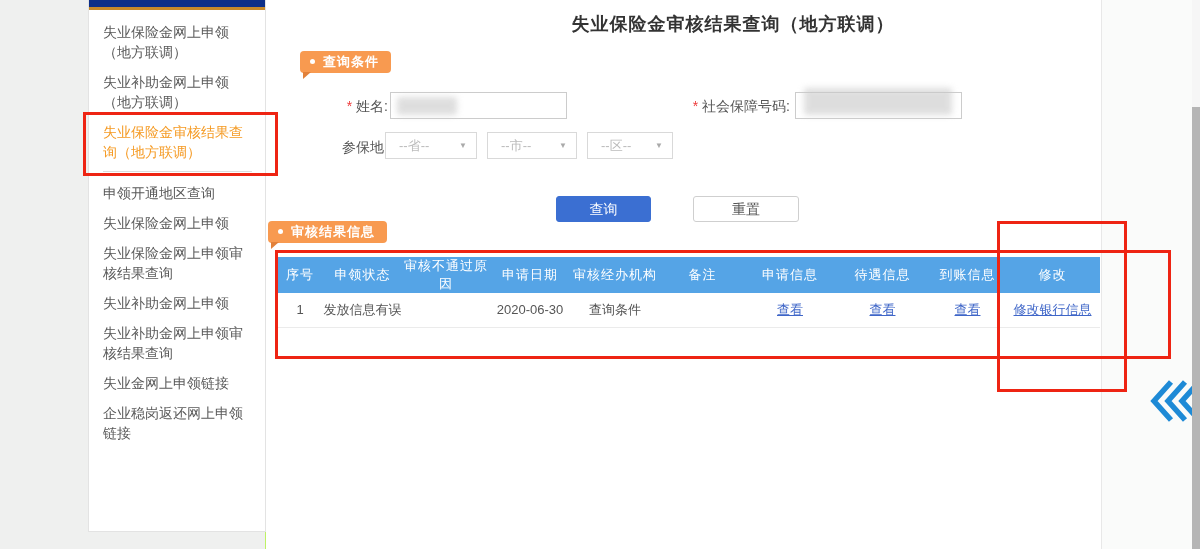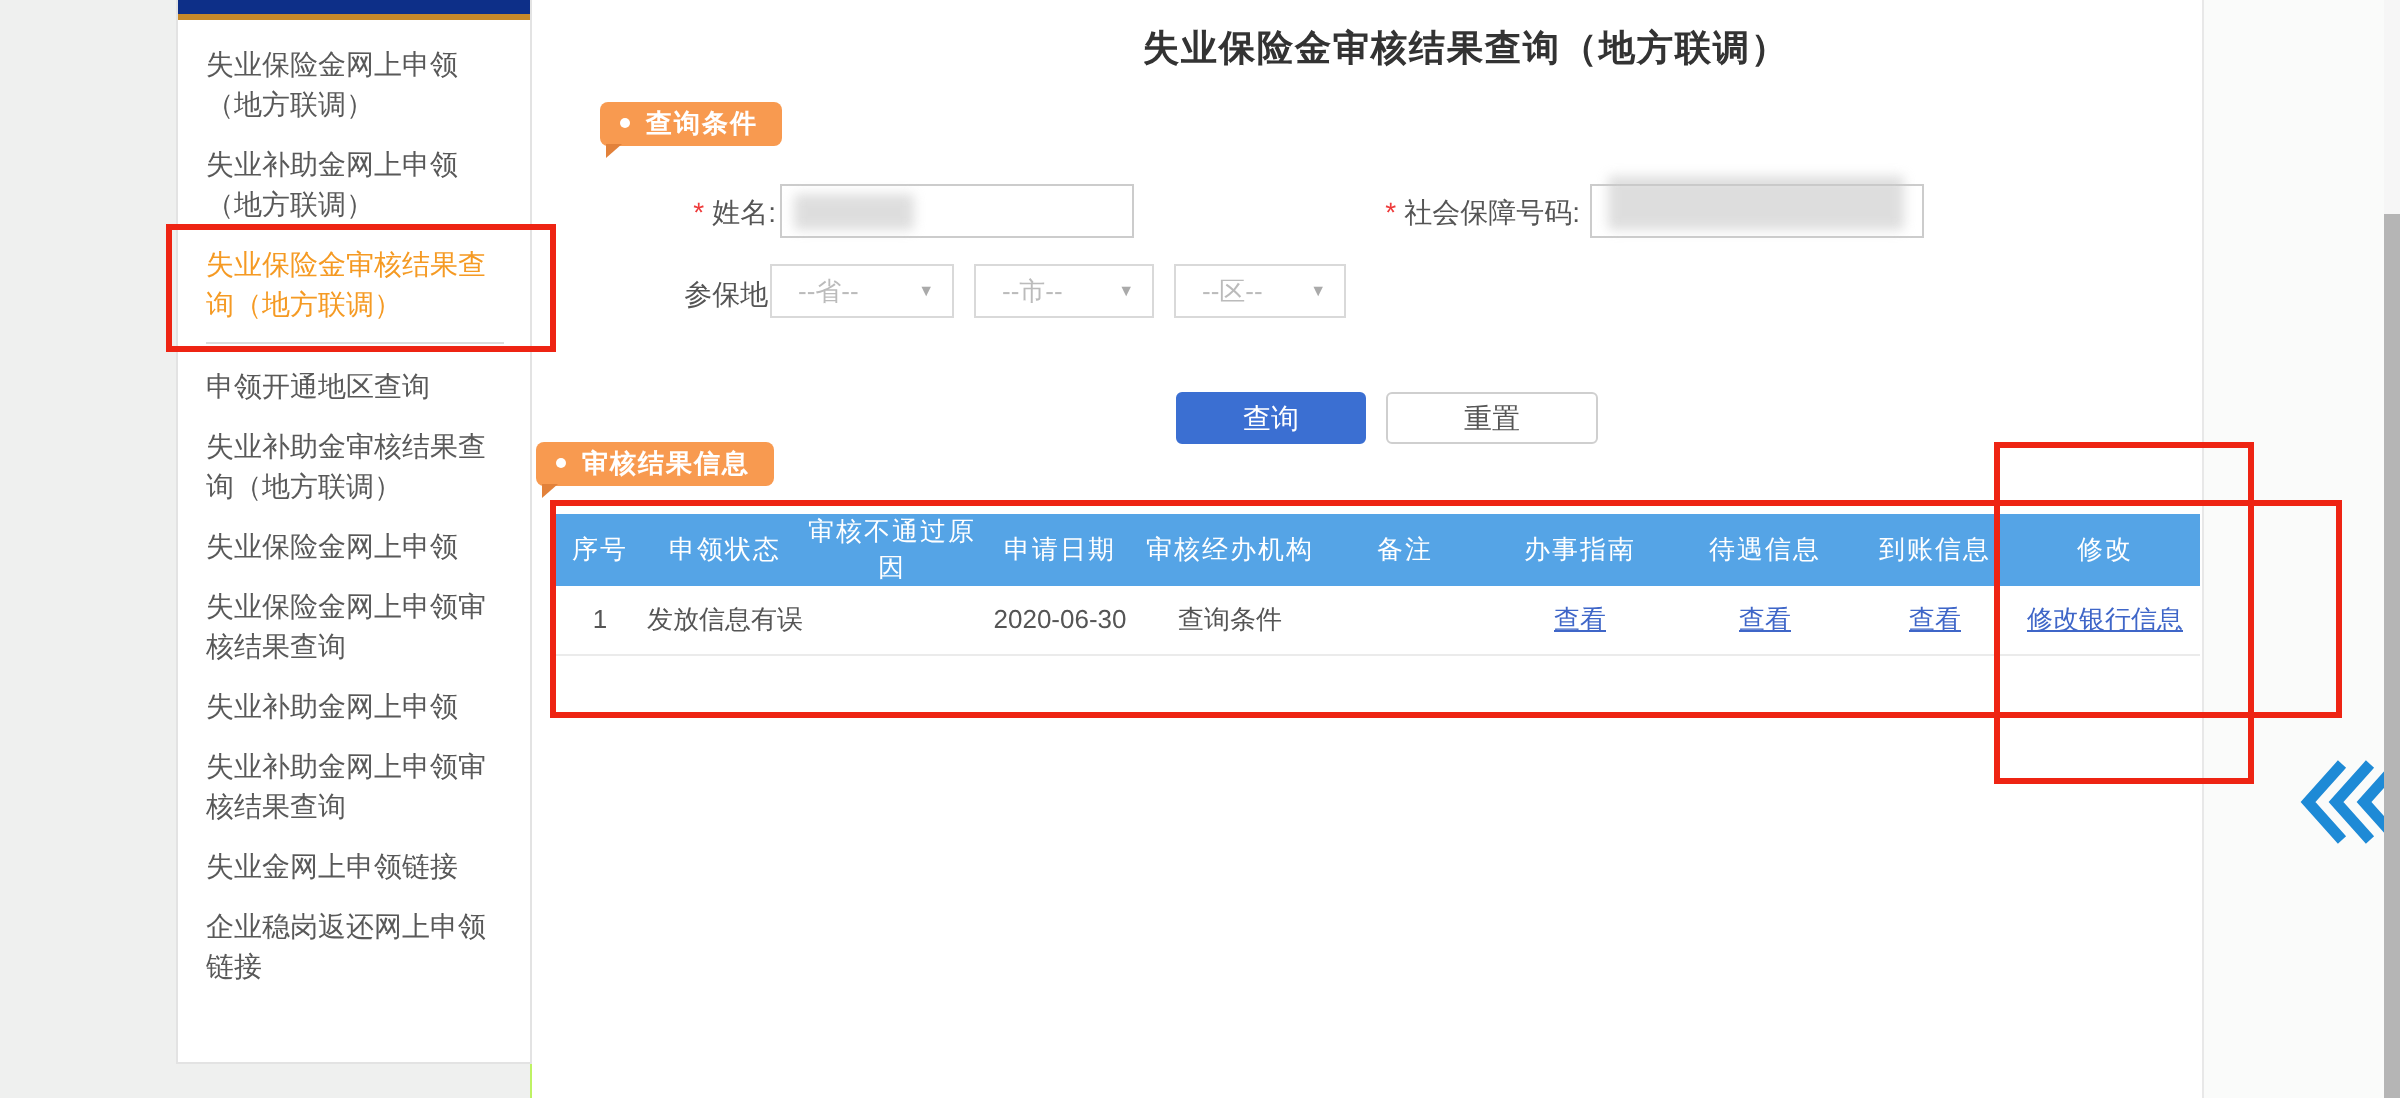--- a/index.html
+++ b/index.html
@@ -38,21 +38,21 @@
   .blur-name { left:6px; top:4px; width:60px; height:18px; }
   .blur-ssn  { left:8px; top:-5px; width:148px; height:27px; }
 
   .select-box { position:absolute; top:132px; height:27px; border:1px solid #d9d9d9; background:#ffffff; font-size:13px; color:#bbbbbb; line-height:25px; padding-left:13px; cursor:pointer; }
   .sel-province { left:385px; width:92px; }
   .sel-city     { left:487px; width:90px; }
   .sel-district { left:587px; width:86px; }
   .sel-arrow { position:absolute; right:9px; top:0; font-size:8px; color:#aaaaaa; line-height:25px; }
 
   .btn { position:absolute; top:196px; height:26px; font-size:14px; text-align:center; line-height:24px; border-radius:3px; cursor:pointer; }
-  .btn-query { left:588px; width:95px; background:#3b6fd2; color:#ffffff; border:1px solid #3b6fd2; }
+  .btn-query { left:556px; width:95px; background:#3b6fd2; color:#ffffff; border:1px solid #3b6fd2; }
   .btn-reset { left:693px; width:106px; background:#ffffff; color:#555555; border:1px solid #cfcfcf; }
 
   
   .result-table { position:absolute; left:277px; top:257px; width:823px; border-collapse:collapse; table-layout:fixed; }
   .result-table th { background:#55a4e6; color:#ffffff; font-size:13px; font-weight:normal; height:26px; text-align:center; letter-spacing:1px; }
   .result-table td { font-size:13px; color:#555555; height:34px; text-align:center; border-bottom:1px solid #ebebeb; }
   .tlink { color:#3f66c8; text-decoration:underline; cursor:pointer; }
 
   
   .right-panel { position:absolute; left:1101px; top:0; width:99px; height:549px; background:#fafbfa; border-left:1px solid #e8e8e8; z-index:5; }
@@ -73,21 +73,20 @@
 
   <div class="left-col"></div>
 
   <aside class="sidebar">
     <div class="sidebar-topbar"></div>
     <nav class="sidebar-nav">
       <div class="nav-item">失业保险金网上申领（地方联调）</div>
       <div class="nav-item">失业补助金网上申领（地方联调）</div>
       <div class="nav-item active">失业保险金审核结果查询（地方联调）</div>
       <div class="nav-item">申领开通地区查询</div>
-      <div class="nav-item">失业补助金审核结果查询（地方联调）</div>
       <div class="nav-item">失业保险金网上申领</div>
       <div class="nav-item">失业保险金网上申领审核结果查询</div>
       <div class="nav-item">失业补助金网上申领</div>
       <div class="nav-item">失业补助金网上申领审核结果查询</div>
       <div class="nav-item">失业金网上申领链接</div>
       <div class="nav-item">企业稳岗返还网上申领链接</div>
     </nav>
   </aside>
 
   <main class="main"></main>
@@ -149,21 +148,21 @@
         <col style="width:95px">
     </colgroup>
     <thead>
       <tr>
         <th>序号</th>
         <th>申领状态</th>
         <th>审核不通过原因</th>
         <th>申请日期</th>
         <th>审核经办机构</th>
         <th>备注</th>
-        <th>办事指南</th>
+        <th>申请信息</th>
         <th>待遇信息</th>
         <th>到账信息</th>
         <th>修改</th>
       </tr>
     </thead>
     <tbody>
       <tr>
         <td>1</td>
         <td>发放信息有误</td>
         <td></td>

